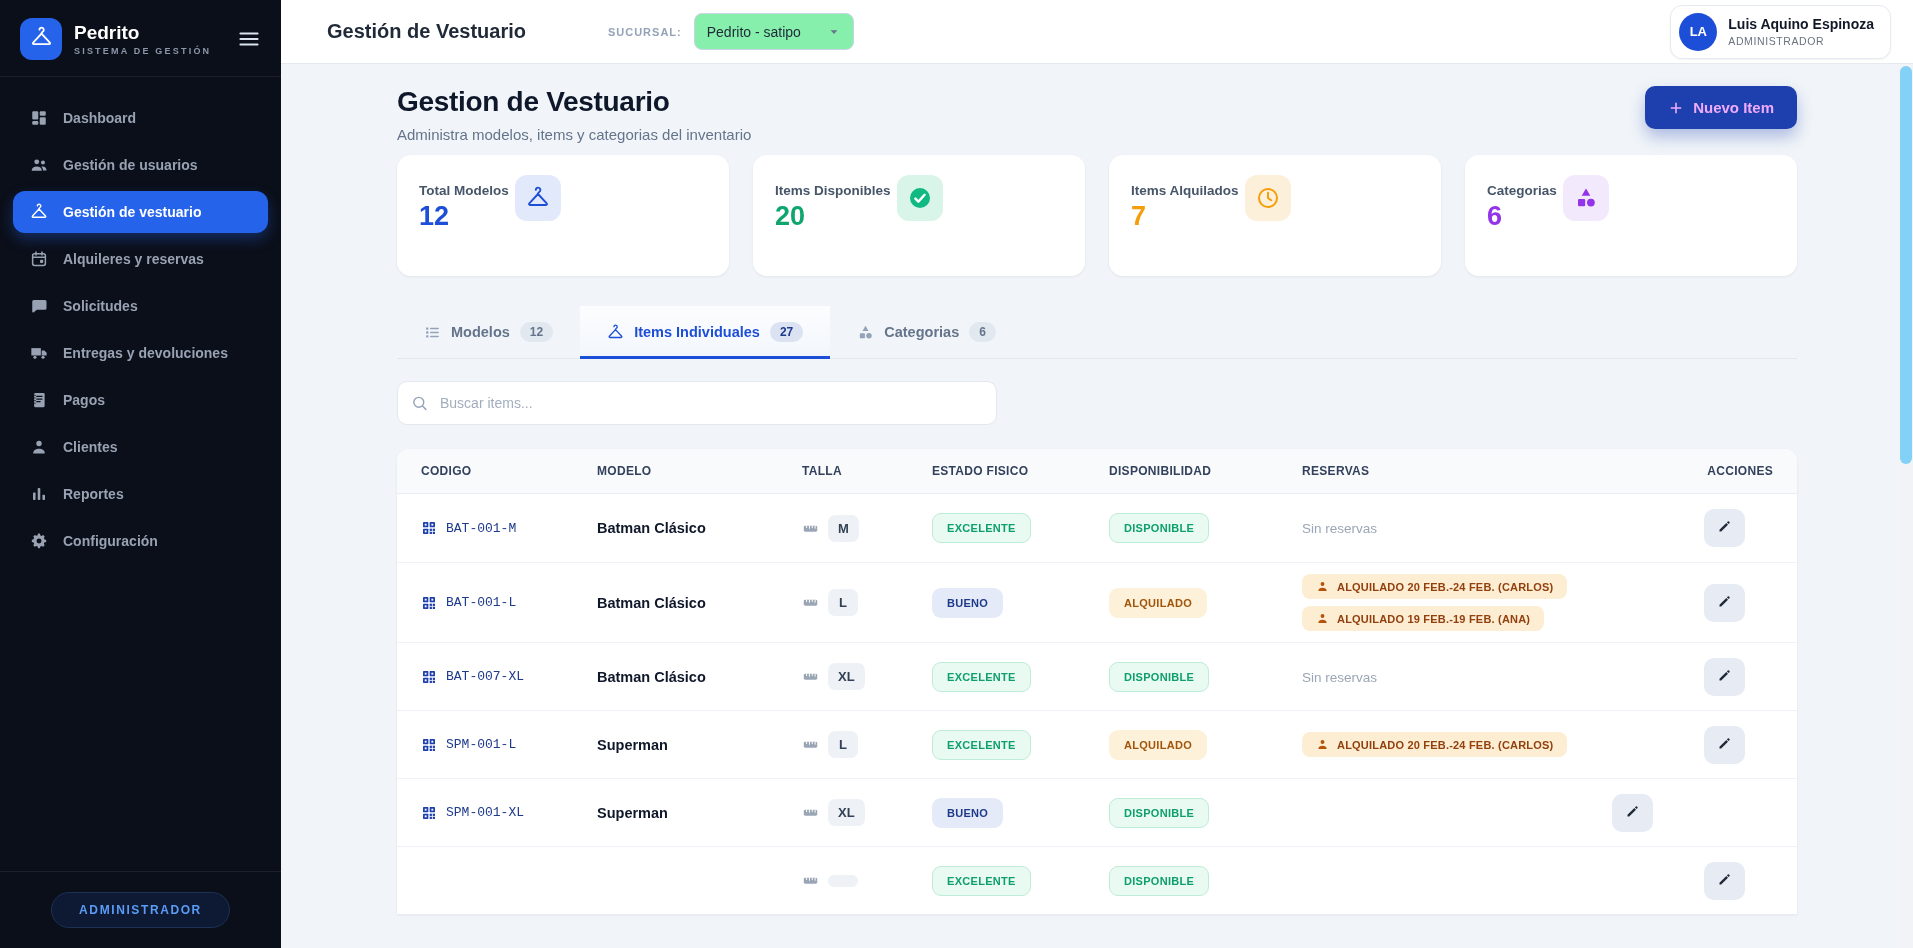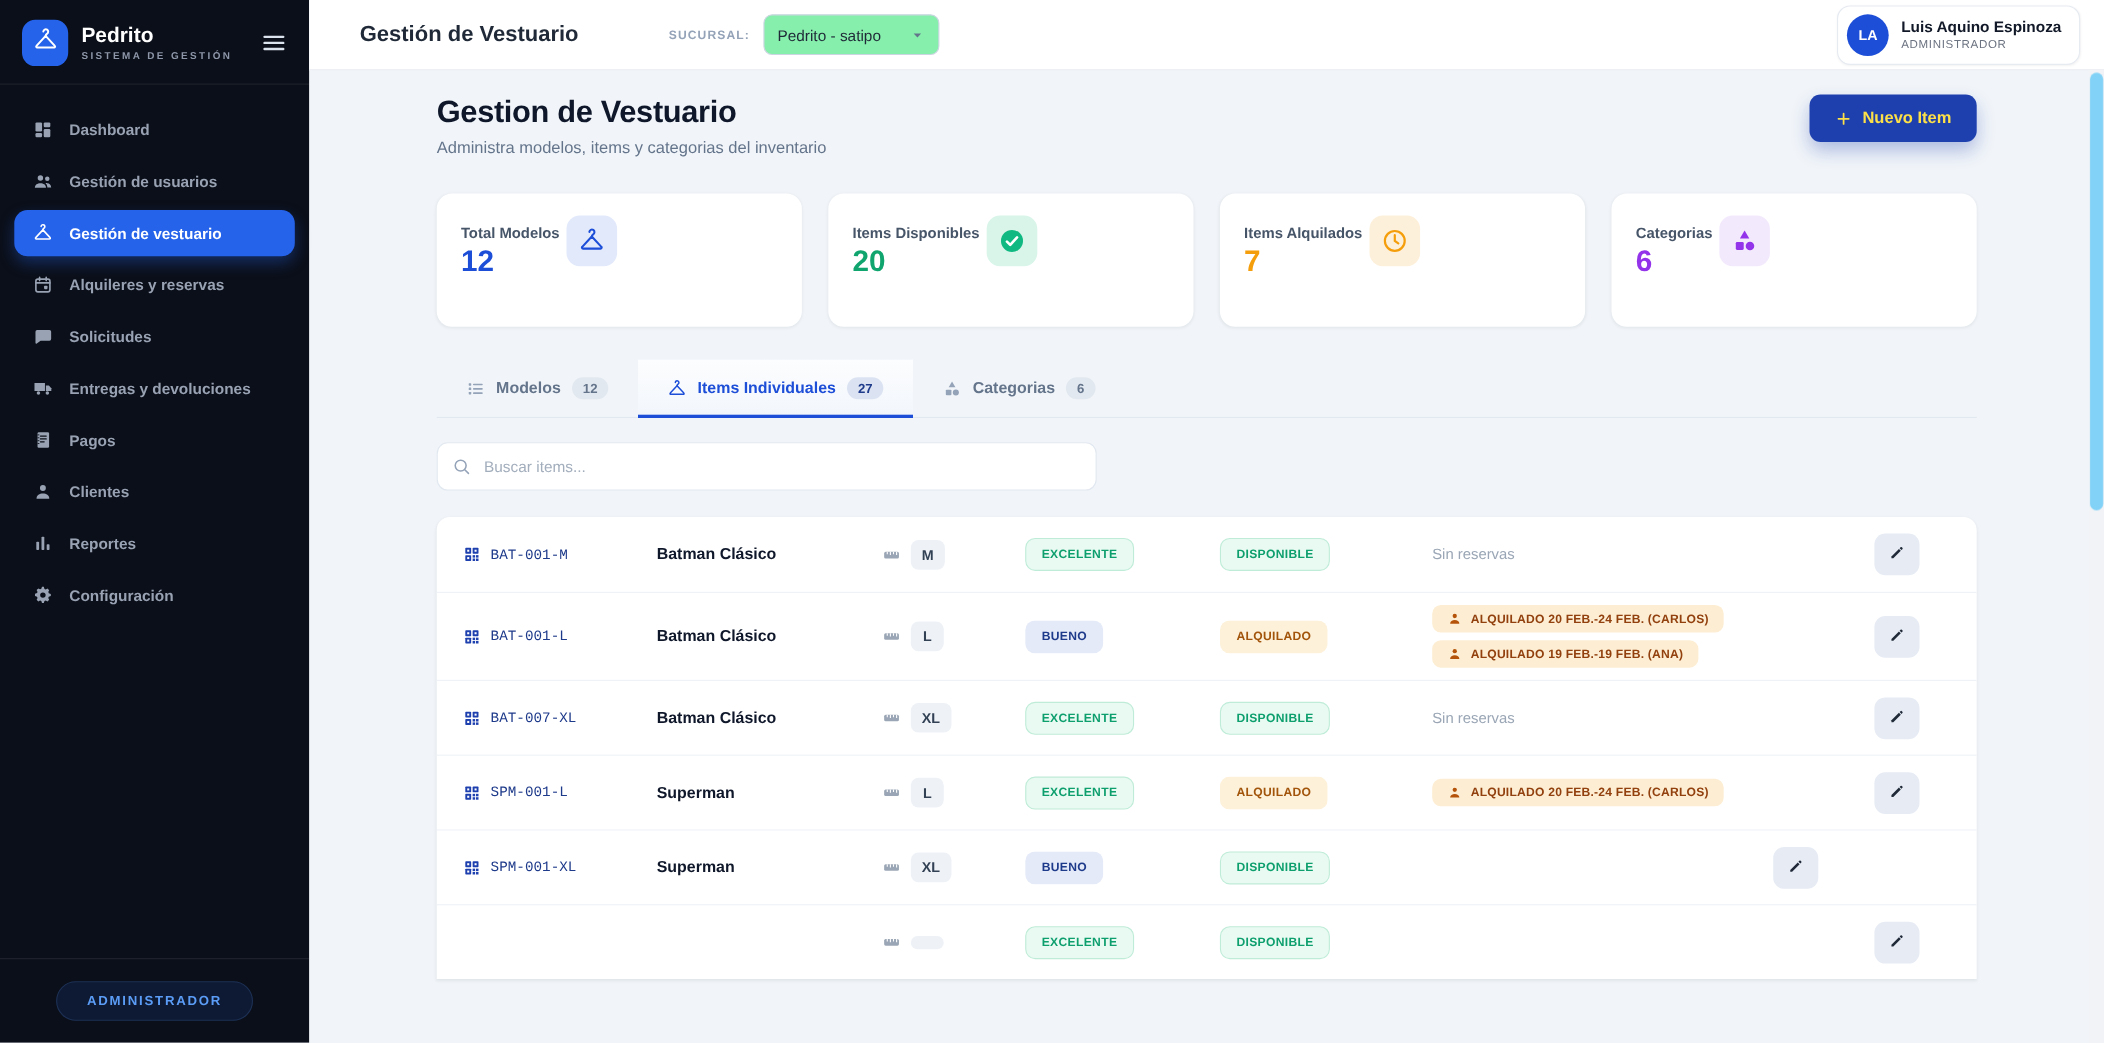--- a/index.html
+++ b/index.html
@@ -36,26 +36,26 @@
   .avatar { width:38px; height:38px; border-radius:50%; background:#1d4ed8; color:#fff; font-size:13px; font-weight:700; display:flex; align-items:center; justify-content:center; }
   .user-name { font-size:14px; font-weight:700; color:#111827; line-height:1.2; }
   .user-role { font-size:10.5px; color:#6b7280; letter-spacing:.6px; margin-top:2px; }
 
   .content { flex:1; overflow:hidden; }
   .container { width:1400px; margin:0 auto; padding-top:22px; }
 
   .page-head { display:flex; justify-content:space-between; align-items:flex-start; }
   .page-title { font-size:28px; font-weight:700; color:#0f172a; letter-spacing:-.3px; }
   .page-subtitle { font-size:15px; color:#64748b; margin-top:8px; }
-  .btn-new { display:flex; align-items:center; gap:9px; background:#1e40af; color:#fde047; font-size:15px; font-weight:700; padding:13px 23px; border:none; border-radius:10px; box-shadow:0 8px 16px rgba(30,64,175,.32); cursor:pointer; font-family:inherit; }
+  .btn-new { display:flex; align-items:center; gap:9px; background:#1e40af; color:#f0abfc; font-size:15px; font-weight:700; padding:13px 23px; border:none; border-radius:10px; box-shadow:0 8px 16px rgba(30,64,175,.32); cursor:pointer; font-family:inherit; }
   .btn-new .icon { width:16px; height:16px; display:flex; }
   .btn-new .icon svg { width:16px; height:16px; }
 
   
-  .stats { display:grid; grid-template-columns:repeat(4,1fr); gap:24px; margin-top:33px; }
+  .stats { display:grid; grid-template-columns:repeat(4,1fr); gap:24px; margin-top:12px; }
   .stat-card { background:#fff; border-radius:14px; height:121px; padding:20px 22px; box-shadow:0 1px 3px rgba(15,23,42,.07); }
   .stat-row { display:flex; align-items:flex-start; }
   .stat-col { display:flex; flex-direction:column; }
   .stat-label { font-size:13.5px; font-weight:600; color:#475569; padding-top:8px; }
   .stat-value { font-size:27px; font-weight:700; margin-top:3px; }
   .stat-icon { width:46px; height:46px; border-radius:12px; display:flex; align-items:center; justify-content:center; margin-left:6px; }
   .stat-icon svg { width:24px; height:24px; }
 
   
   .tabs { margin-top:30px; display:flex; border-bottom:1px solid #e2e8f0; }
@@ -380,20 +380,29 @@
           <span class="icon">
               <svg viewBox="0 0 24 24" fill="none" stroke="currentColor" stroke-width="2" stroke-linecap="round">
                 <circle cx="11" cy="11" r="7"></circle>
                 <path d="M16.6 16.6L21 21"></path>
               </svg>
             </span>
           <input class="search-input" type="text" placeholder="Buscar items..." style="">
         </div>
 
         <div class="table-card">
+          <div class="thead" id="thead">
+              <span class="th">CODIGO</span>
+              <span class="th">MODELO</span>
+              <span class="th">TALLA</span>
+              <span class="th">ESTADO FISICO</span>
+              <span class="th">DISPONIBILIDAD</span>
+              <span class="th">RESERVAS</span>
+              <span class="th">ACCIONES</span>
+            </div>
           <div id="tbody">
               <div class="trow">
                 <span class="code-cell">
                   <span class="icon ">
                     <svg viewBox="0 0 24 24" fill="currentColor">
                       <rect x="3" y="3" width="8" height="8" rx="1"></rect>
                       <rect x="5.6" y="5.6" width="2.8" height="2.8" fill="#fff"></rect>
                       <rect x="13" y="3" width="8" height="8" rx="1"></rect>
                       <rect x="15.6" y="5.6" width="2.8" height="2.8" fill="#fff"></rect>
                       <rect x="3" y="13" width="8" height="8" rx="1"></rect>

